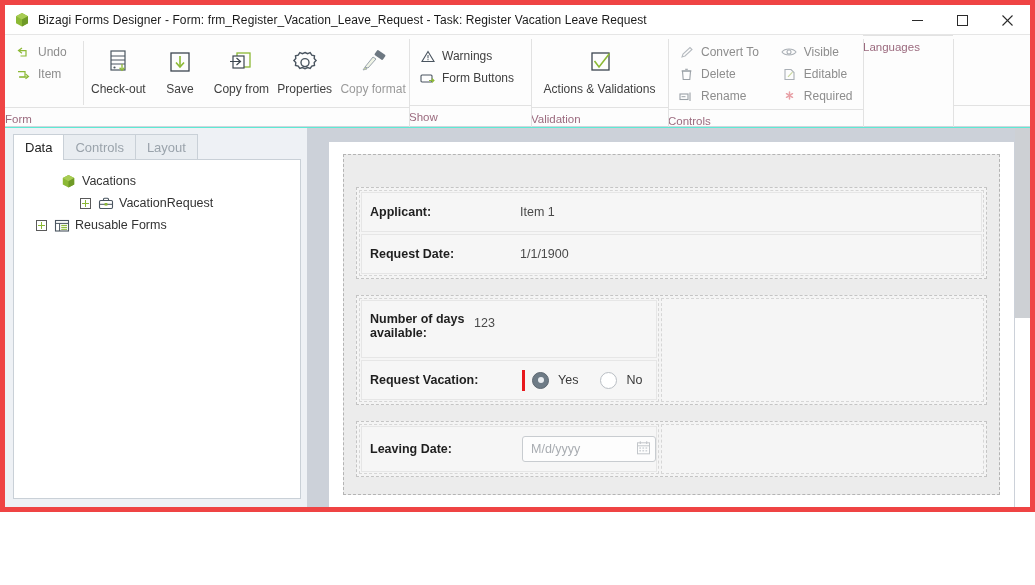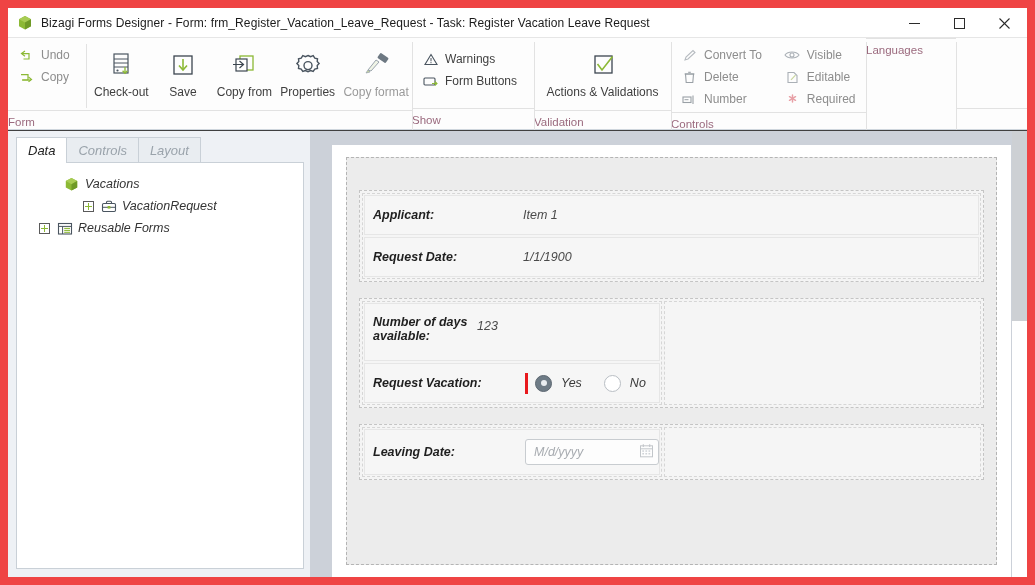--- a/index.html
+++ b/index.html
@@ -6,23 +6,23 @@
   html, body {
     margin: 0; padding: 0;
     width: 1035px; height: 585px;
     overflow: hidden;
     font-family: "Liberation Sans", sans-serif;
     background: #ffffff;
   }
 
   #app {
     position: relative;
-    width: 1035px; height: 585px;
-    border: 8px solid #ef4444;
-    background: #404040;
+    width: 1035px; height: 512px;
+    border: 5px solid #ef4444;
+    background: #5eead4;
     overflow: hidden;
   }
 
   
   .titlebar {
     position: relative;
     height: 30px;
     background: #ffffff;
     display: flex;
     align-items: center;
@@ -122,21 +122,20 @@
   .lbtn.dim { color: #9a9a9a; }
   .lbtn.wide { width: 120px; }
 
   
   .main {
     position: absolute;
     left: 0; right: 0;
     top: 123px; bottom: 0;
     display: flex;
     background: #ccd1d9;
-    font-style: italic;
   }
 
   
   .left-pane {
     width: 302px;
     flex: none;
     background: #eef1f5;
     padding: 6px 6px 8px 8px;
     display: flex; flex-direction: column;
     position: relative;
@@ -360,21 +359,21 @@
             <span>Undo</span>
           </div>
           <div class="sbtn dim">
             <span class="ic">
               <svg width="15" height="13" viewBox="0 0 15 13">
                 <path d="M3 3.6 H10 V9 H4.5" fill="none" stroke="#8cb935" stroke-width="1.2" transform="translate(-1,0)"></path>
                 <path d="M9.5 6 L12.5 8.4 L9.5 10.8" fill="none" stroke="#8cb935" stroke-width="1.2"></path>
                 <path d="M3 9 H12" fill="none" stroke="#8cb935" stroke-width="1.2"></path>
               </svg>
             </span>
-            <span>Copy</span>
+            <span>Item</span>
           </div>
         </div>
 
         <div style="width:1px;background:#e2e2e2;height:64px;margin:2px 4px 0 4px;"></div>
 
         <div class="lbtn">
           <span class="bigic">
             <svg width="32" height="32" viewBox="0 0 32 32">
               <rect x="9" y="4" width="14" height="19" fill="none" stroke="#4a5560" stroke-width="1.2"></rect>
               <line x1="9" y1="9" x2="23" y2="9" stroke="#4a5560" stroke-width="1"></line>
@@ -499,21 +498,21 @@
             <span>Delete</span>
           </div>
           <div class="sbtn dim">
             <span class="ic">
               <svg width="15" height="13" viewBox="0 0 15 13">
                 <rect x="1" y="4" width="8" height="5.5" fill="none" stroke="#9aa0a6" stroke-width="1.1"></rect>
                 <line x1="11" y1="2.5" x2="11" y2="11" stroke="#9aa0a6" stroke-width="1.1"></line>
                 <line x1="2.5" y1="6.7" x2="6.5" y2="6.7" stroke="#9aa0a6" stroke-width="1"></line>
               </svg>
             </span>
-            <span>Number</span>
+            <span>Rename</span>
           </div>
         </div>
 
         <div style="width:1px;background:#e2e2e2;height:70px;margin:0 3px 0 3px;"></div>
 
         <div class="stack" style="padding-left:2px">
           <div class="sbtn dim">
             <span class="ic">
               <svg width="16" height="12" viewBox="0 0 16 12">
                 <path d="M1 6 C4 2, 12 2, 15 6 C12 10, 4 10, 1 6 Z" fill="none" stroke="#aab0b6" stroke-width="1.1"></path>

